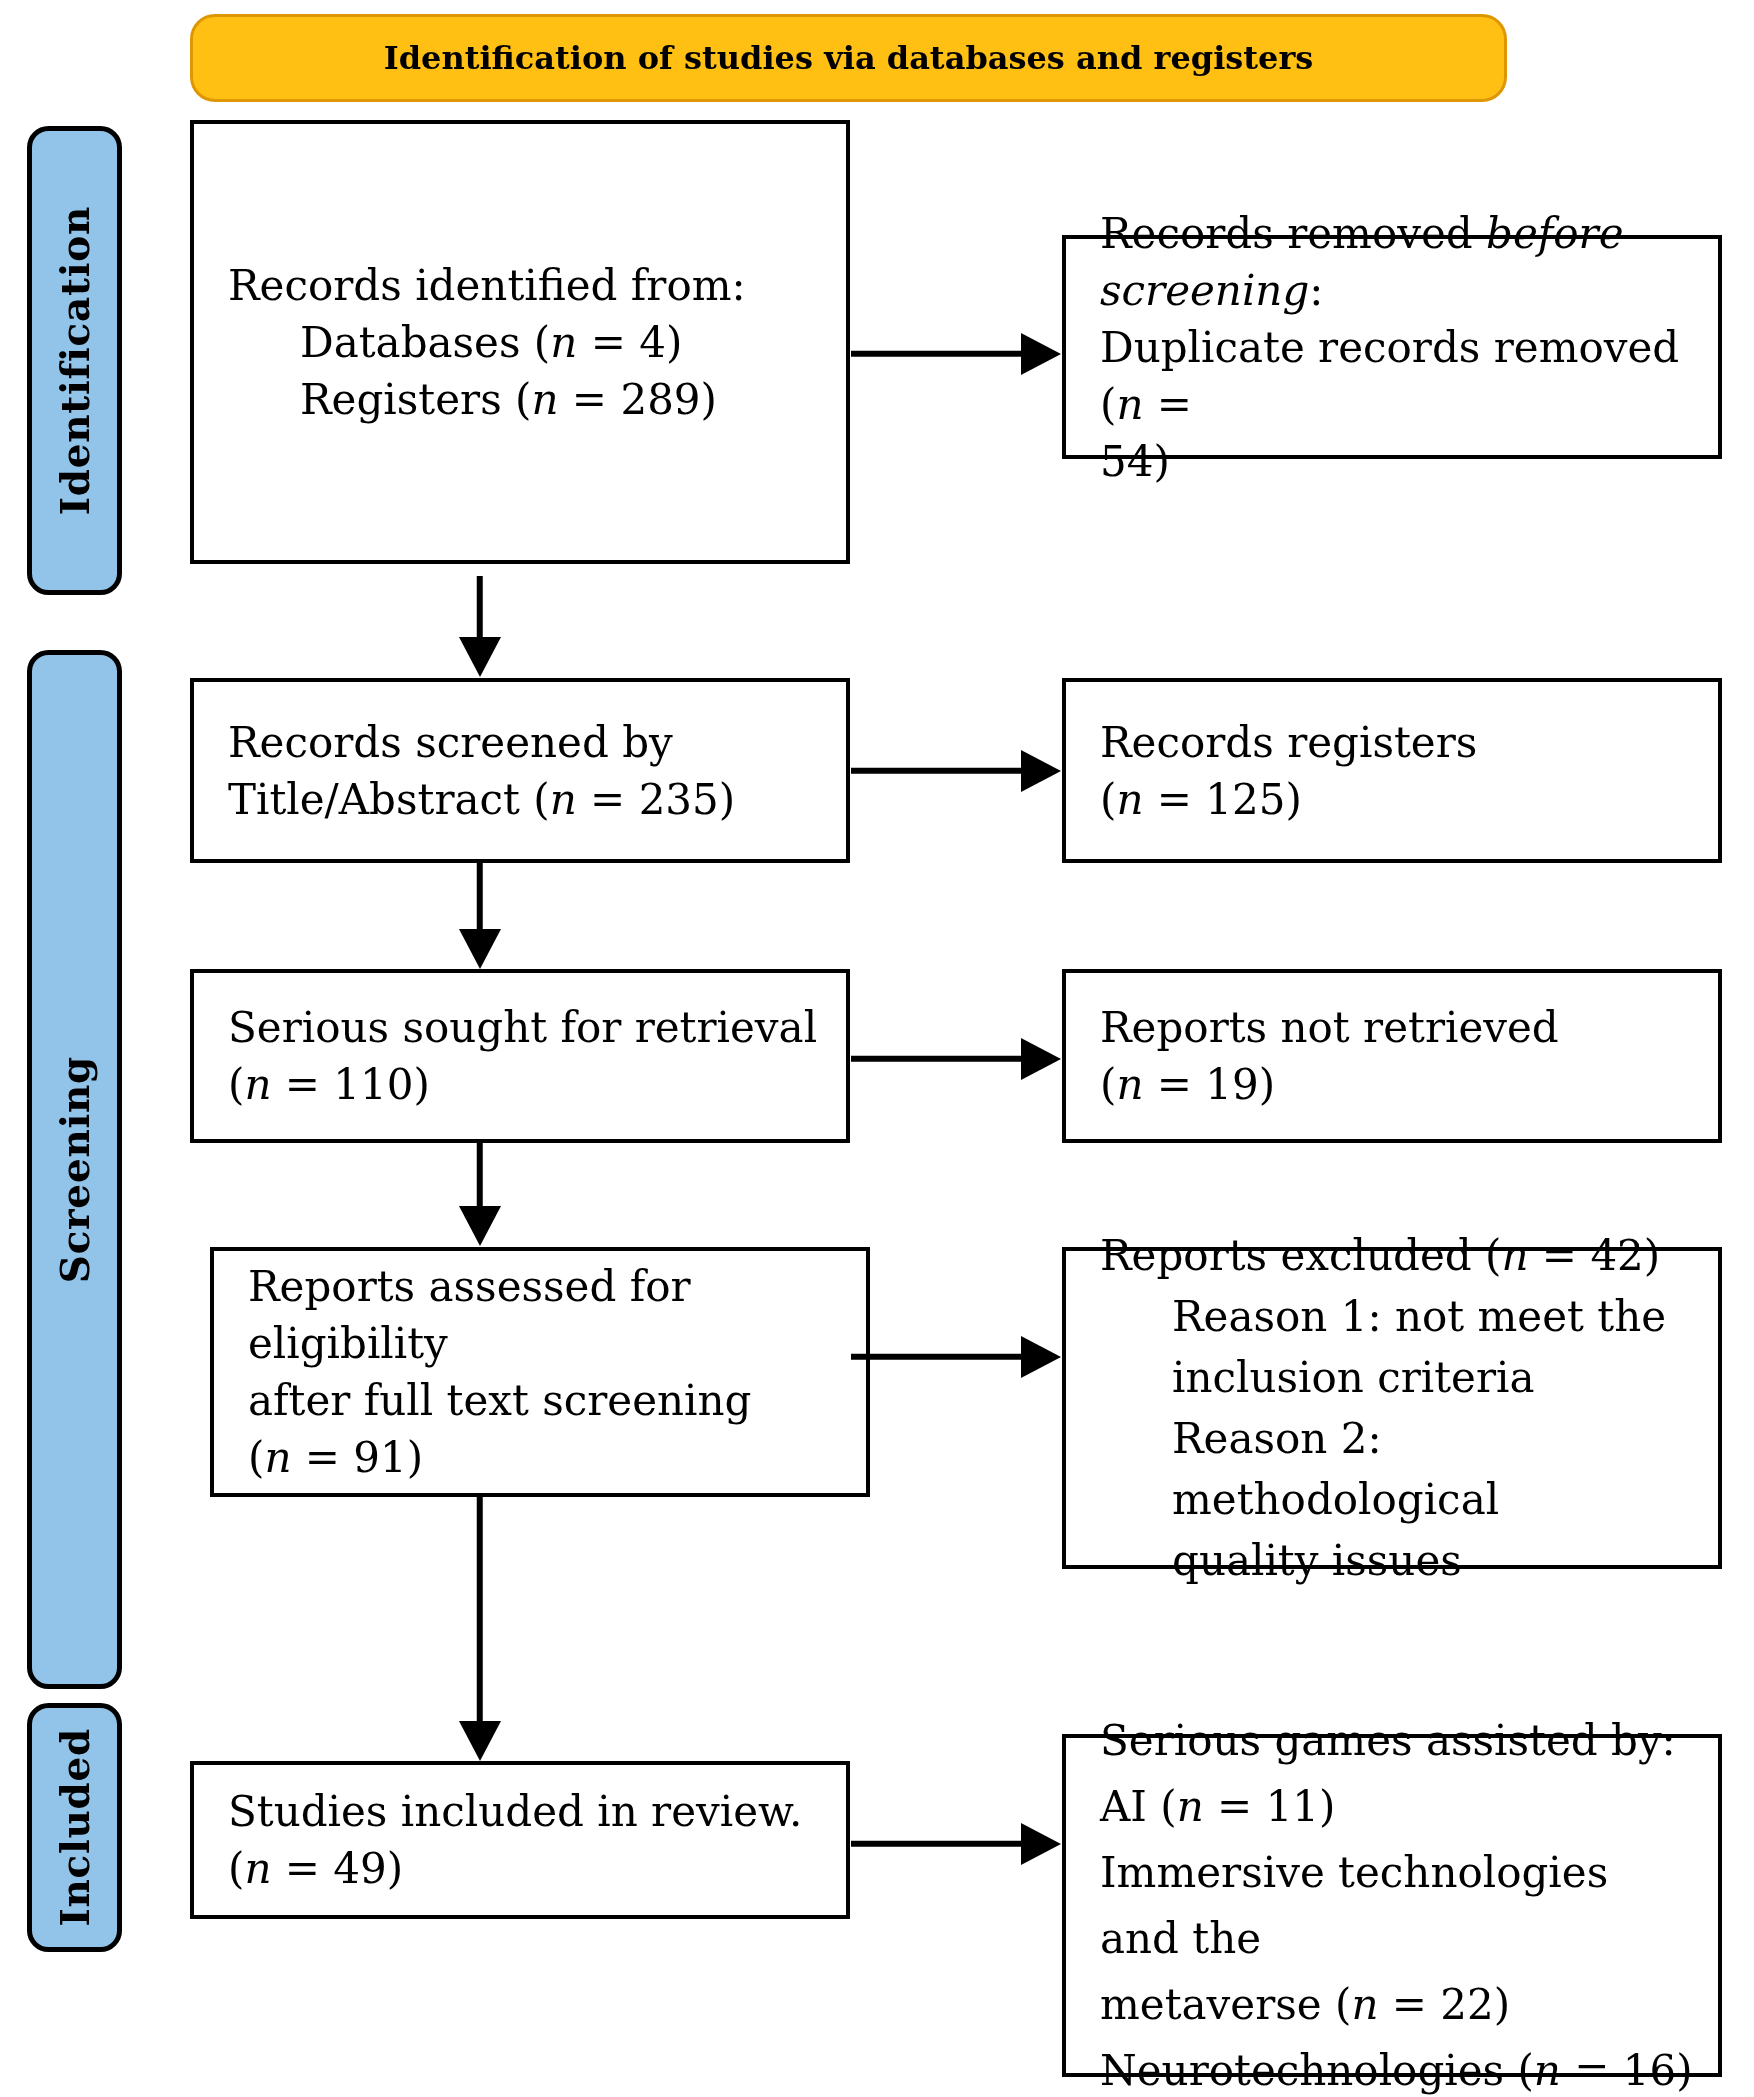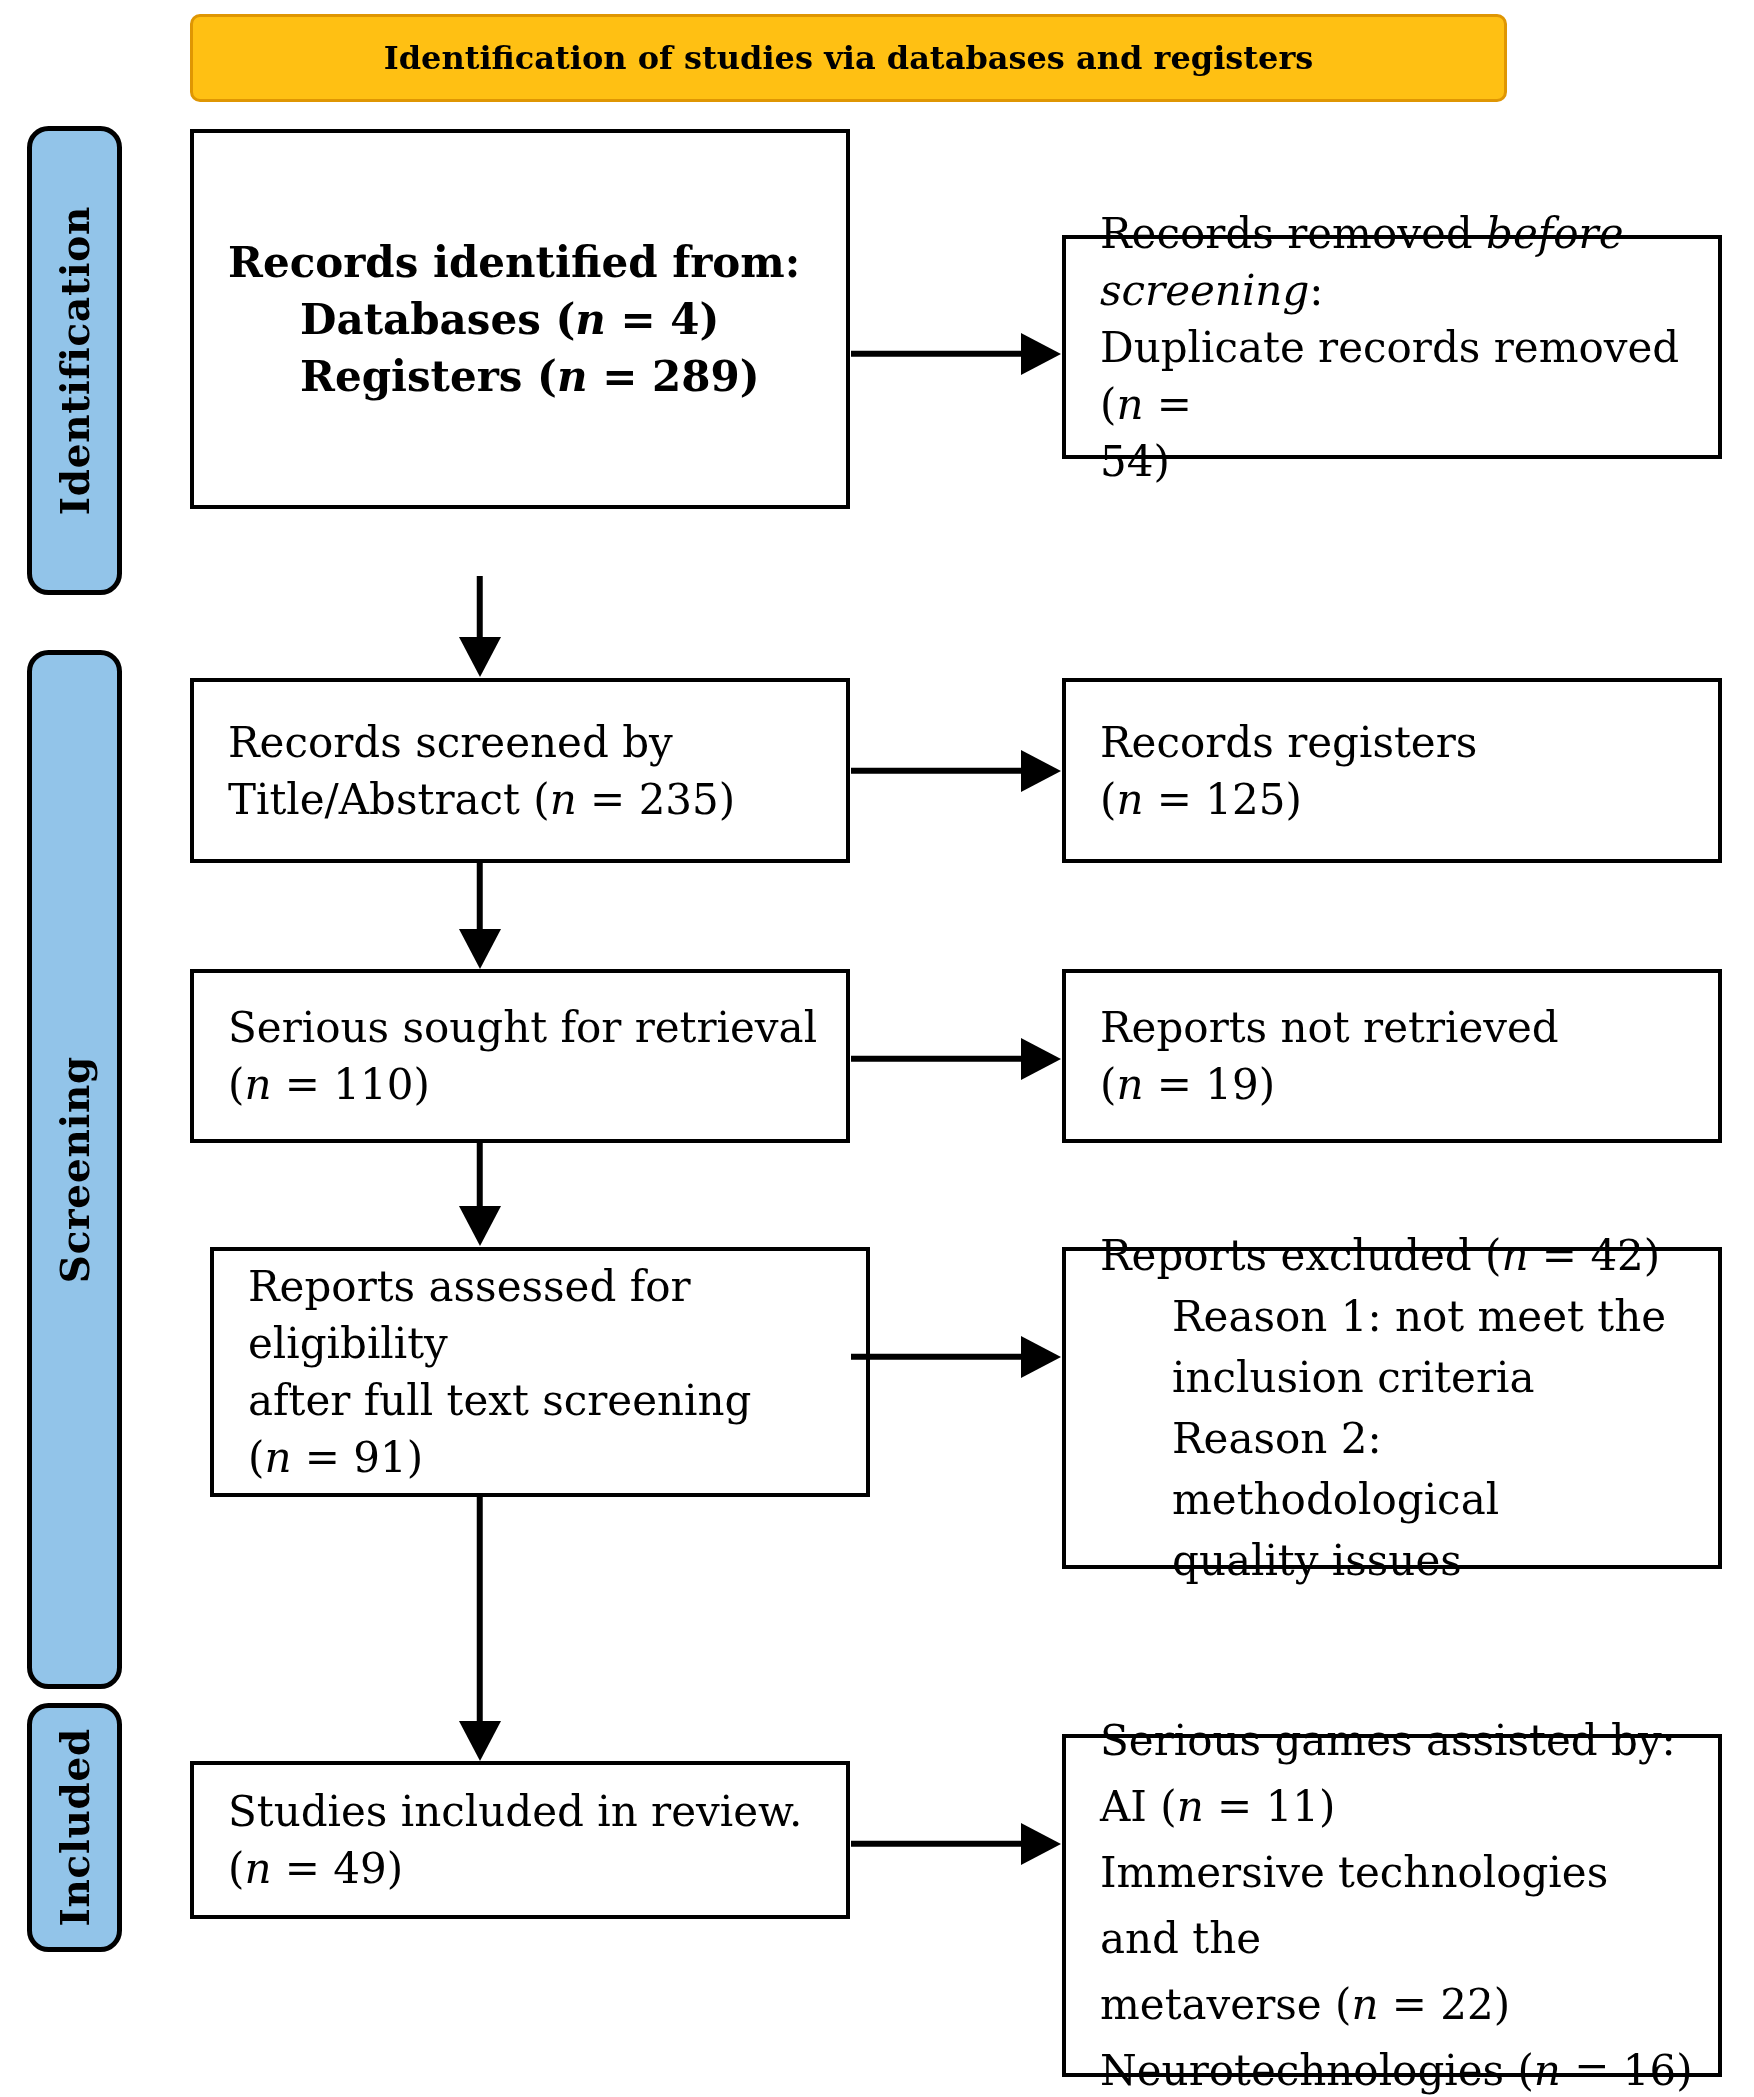--- a/index.html
+++ b/index.html
@@ -14,21 +14,21 @@
   body{
     width:1754px;height:2097px;position:relative;
     font-family:"DejaVu Serif","Liberation Serif",serif;
     color:#000;
   }
   .canvas{position:absolute;inset:0;background:#FFFFFF;}
   .header-banner{
     position:absolute;left:190px;top:14.4px;width:1317px;height:88px;
     background:var(--header-bg);
     border:3.6px solid var(--header-border);
-    border-radius:10px;
+    border-radius:25px;
     display:flex;align-items:center;justify-content:center;
     font-weight:bold;font-size:32px;
   }
   .stage{
     position:absolute;left:27px;width:95px;
     background:var(--stage-bg);
     border:5px solid var(--line-color);
     border-radius:21.5px;
     display:flex;align-items:center;justify-content:center;
   }
@@ -43,21 +43,21 @@
     position:absolute;width:660px;
     background:var(--box-bg);
     border:4.3px solid var(--line-color);
     display:flex;flex-direction:column;justify-content:center;
     font-size:42px;line-height:57px;
     padding:0 21.5px 0 34px;
   }
   .box .indent{padding-left:72px;}
   .col-left{left:190px;}
   .col-right{left:1062px;}
-  .box-identified{top:129px;height:380px;font-weight:bold;}
+  .box-identified{top:120px;height:444px;}
   .box-removed{top:235px;height:224px;}
   .box-screened{top:678px;height:185px;}
   .box-excluded{top:678px;height:185px;}
   .box-sought{top:969px;height:174px;}
   .box-not-retrieved{top:969px;height:174px;}
   .box-assessed{top:1247px;height:250px;margin-left:20px;}
   .box-reports-excluded{top:1247px;height:322px;line-height:61px;}
   .box-included-studies{top:1761px;height:158px;}
   .box-serious-games{top:1734px;height:343px;line-height:66px;}
   .varrow{position:absolute;width:43px;}

